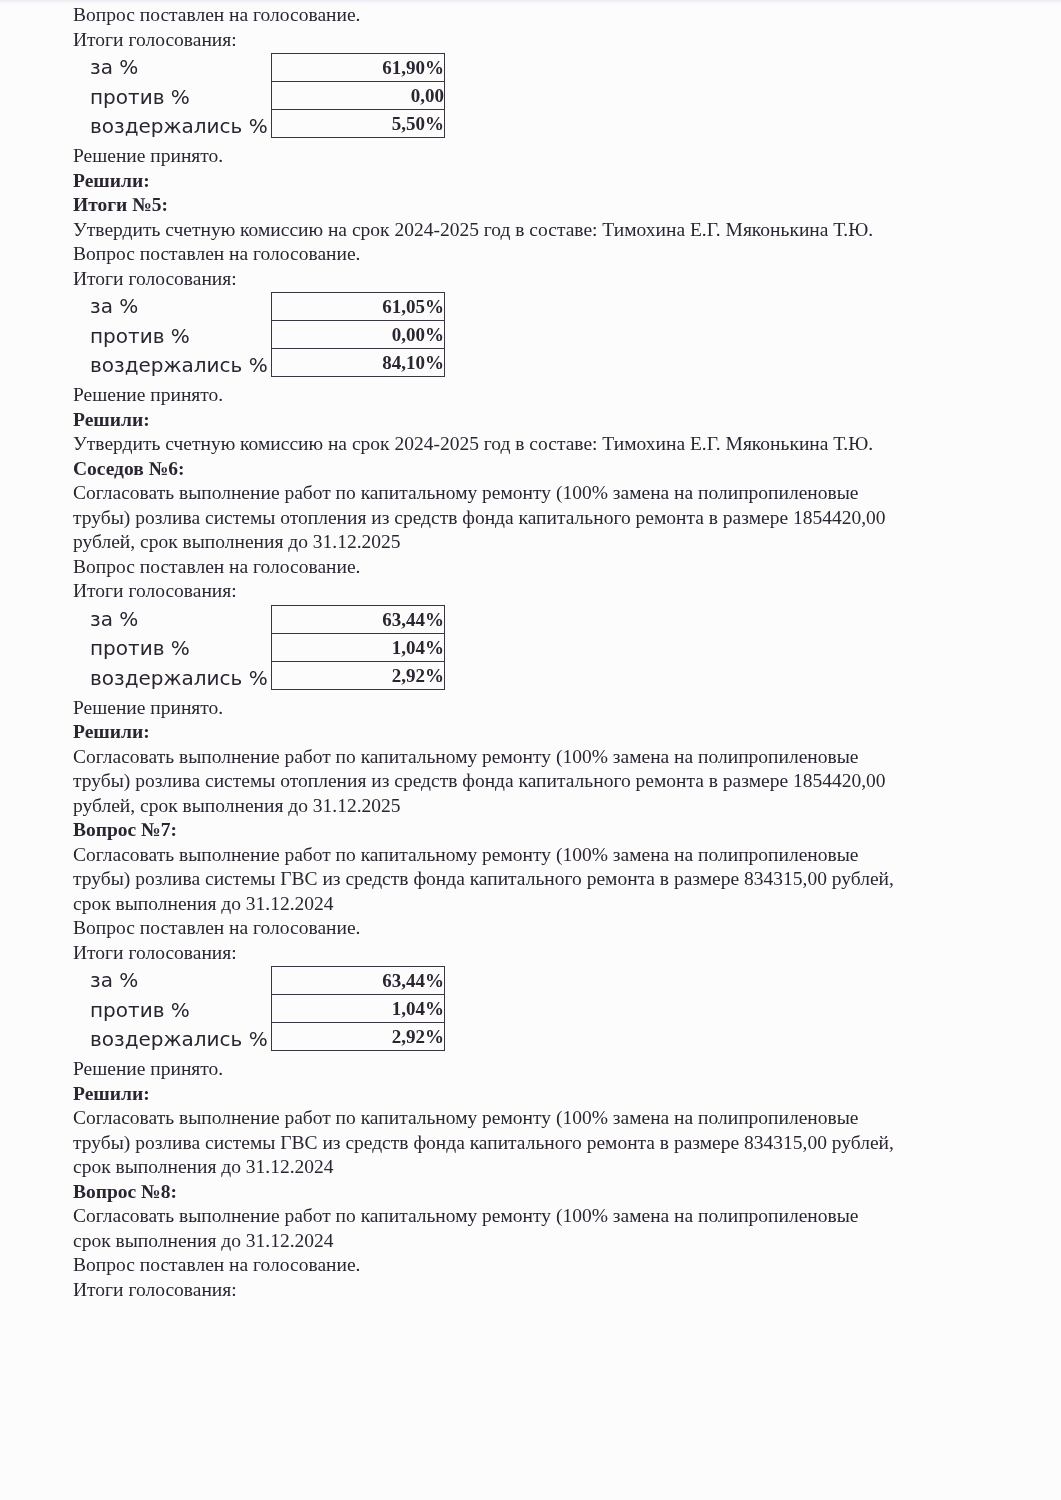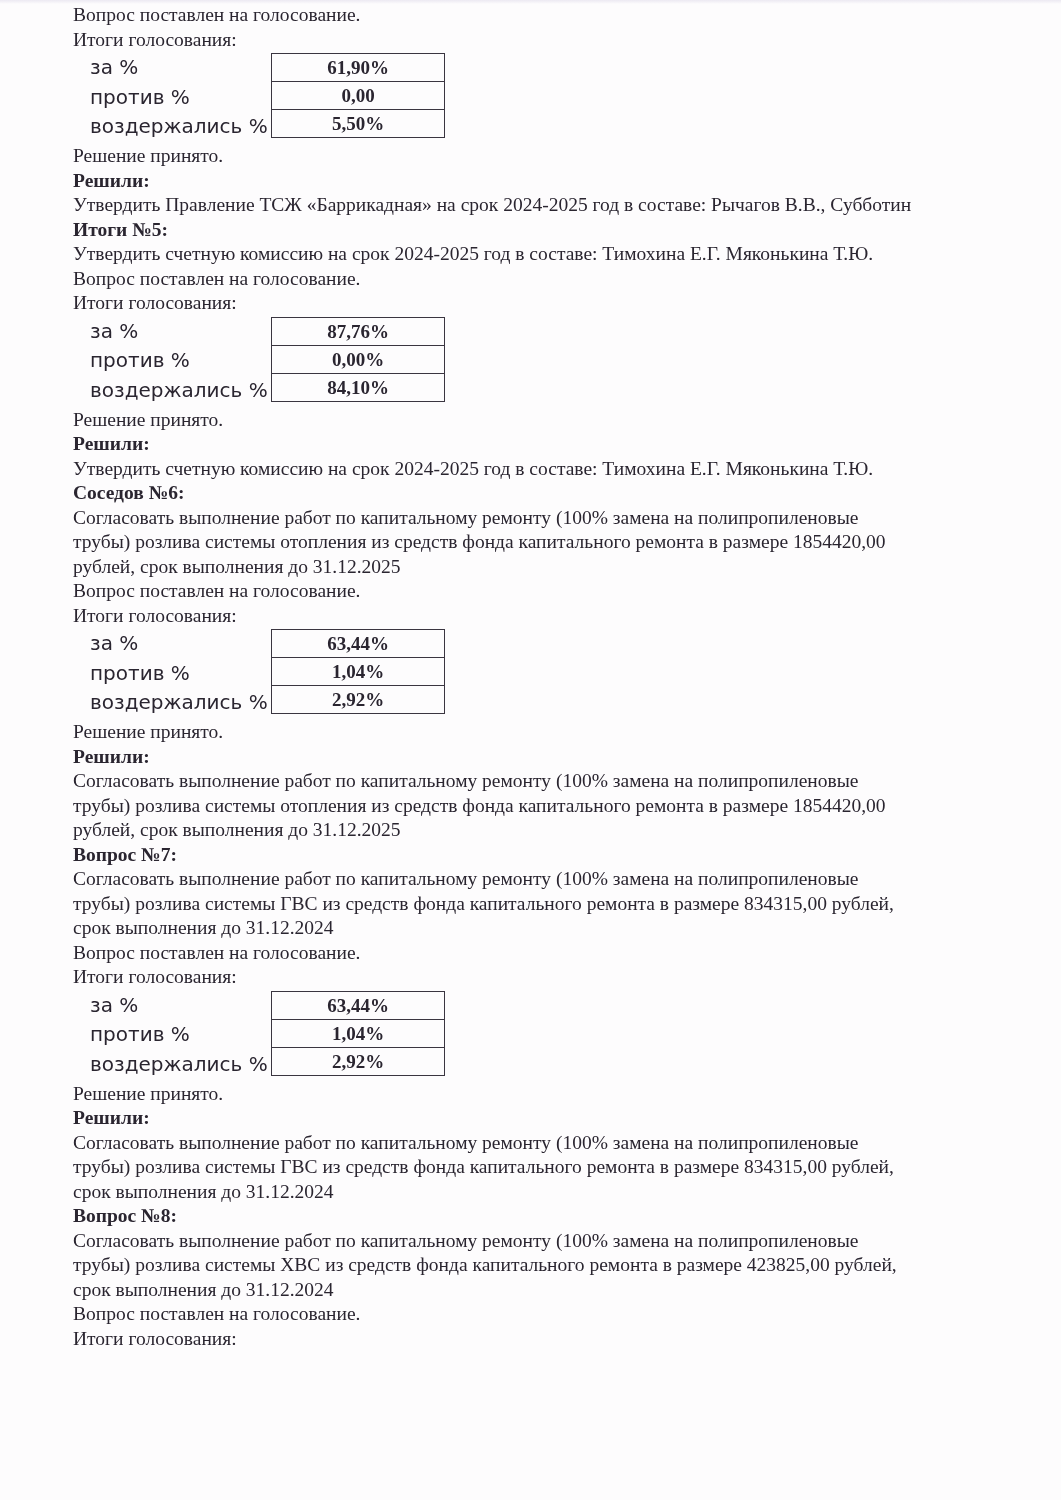--- a/index.html
+++ b/index.html
@@ -24,21 +24,21 @@
     position: absolute; left: 17px; top: 0;
     font-family: "DejaVu Sans", sans-serif; font-size: 20px;
   }
   .vote .labels div { height: 29.5px; line-height: 29.5px; }
   .vote table {
     position: absolute; left: 198px; top: 0;
     border-collapse: collapse; width: 174px;
   }
   .vote td {
     border: 1.5px solid #3a3540; height: 27px; padding: 0;
-    text-align: center; font-weight: bold; font-size: 19px; line-height: 27px; margin-top: 24px;
+    text-align: right; font-weight: bold; font-size: 19px; line-height: 27px; margin-top: 24px;
   }
   .top-edge {
     position: absolute; left: 0; top: 0; width: 1061px; height: 4px;
     background: linear-gradient(#ece9f2, rgba(255,255,255,0));
   }
 </style>
 </head>
 <body>
 
 <div class="top-edge"></div>
@@ -62,36 +62,35 @@
             <td>0,00</td>
           </tr>
       <tr>
             <td>5,50%</td>
           </tr>
     </tbody>
       </table>
   </div>
   <span class="line">Решение принято.</span>
   <span class="line bold">Решили:</span>
-  <span class="line">Утвердить Правление ТСЖ «Баррикадная» на срок 2024-2025 год в составе: Рычагов В.В., Субботин</span>
 
   <span class="line bold">Итоги №5:</span>
   <span class="line">Утвердить счетную комиссию на срок 2024-2025 год в составе: Тимохина Е.Г.  Мяконькина Т.Ю.</span>
   <span class="line">Вопрос поставлен на голосование.</span>
   <span class="line">Итоги голосования:</span>
   <div class="vote">
     <div class="labels">
       <div>за %</div>
       <div>против %</div>
       <div>воздержались %</div>
     </div>
     <table>
       <tbody>
           <tr>
-            <td>87,76%</td>
+            <td>61,05%</td>
           </tr>
       <tr>
             <td>0,00%</td>
           </tr>
       <tr>
             <td>84,10%</td>
           </tr>
     </tbody>
       </table>
   </div>
@@ -158,17 +157,16 @@
       </table>
   </div>
   <span class="line">Решение принято.</span>
   <span class="line bold">Решили:</span>
   <span class="line">Согласовать выполнение работ по капитальному ремонту (100% замена на полипропиленовые</span>
   <span class="line">трубы) розлива системы ГВС из средств фонда капитального ремонта в размере 834315,00 рублей,</span>
   <span class="line">срок выполнения до 31.12.2024</span>
 
   <span class="line bold">Вопрос №8:</span>
   <span class="line">Согласовать выполнение работ по капитальному ремонту (100% замена на полипропиленовые</span>
-  <span class="line">трубы) розлива системы ХВС из средств фонда капитального ремонта в размере 423825,00 рублей,</span>
   <span class="line">срок выполнения до 31.12.2024</span>
   <span class="line">Вопрос поставлен на голосование.</span>
   <span class="line">Итоги голосования:</span>
 </div>
 
 </body></html>

